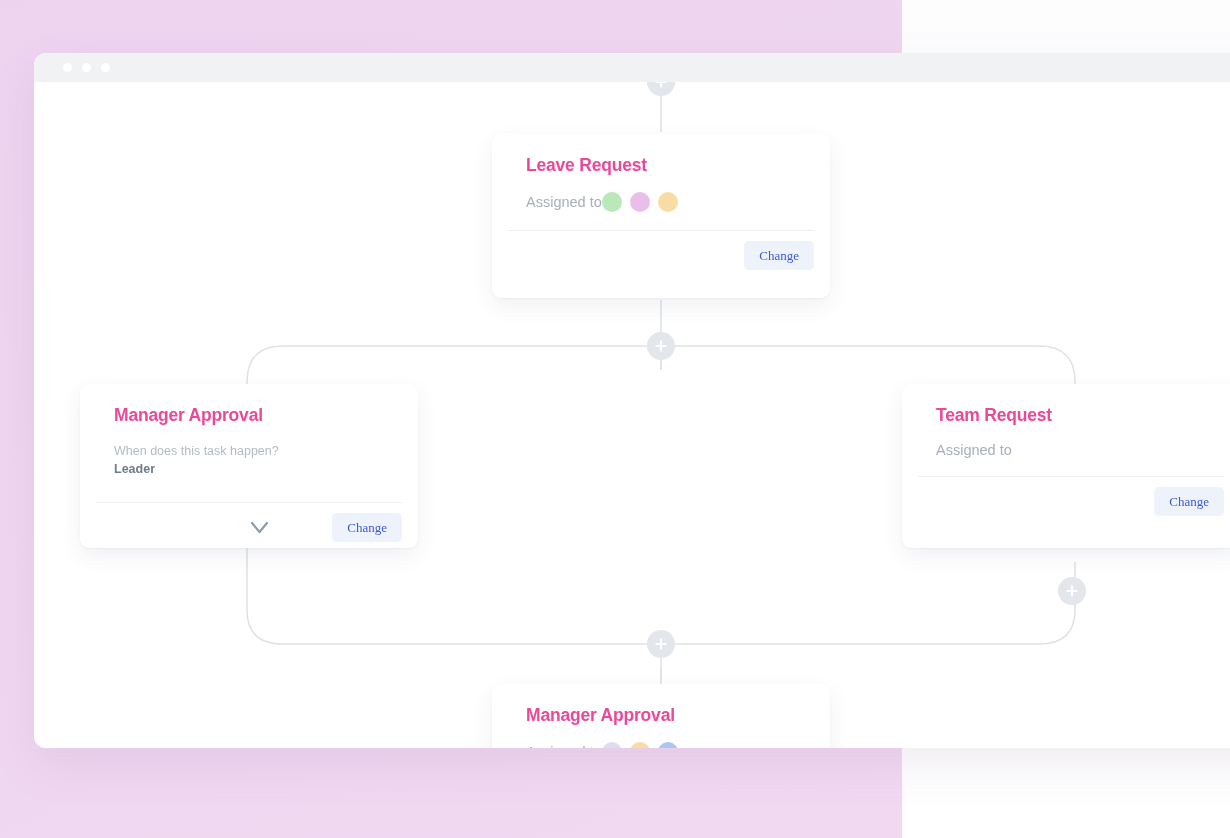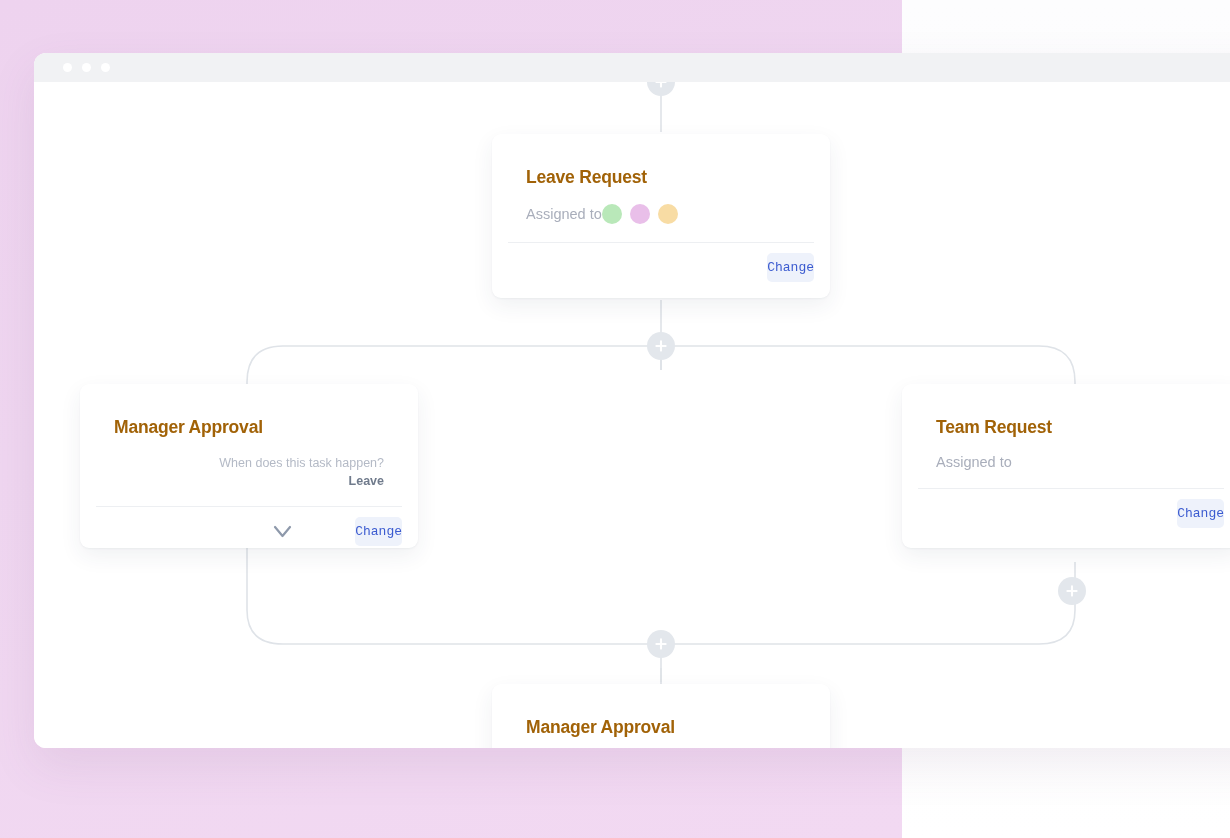--- a/index.html
+++ b/index.html
@@ -111,23 +111,23 @@
                 0 8px 22px rgba(40, 50, 80, 0.07);
     z-index: 5;
     box-sizing: border-box;
   }
   .card-body {
     padding: 21px 34px 0 34px;
   }
   .card-title {
     font-size: 17.5px;
     font-weight: bold;
-    color: #a16207;
+    color: #ec4899;
     letter-spacing: -0.2px;
-    margin: 12px 0 16px 0;
+    margin: 0 0 16px 0;
     white-space: nowrap;
   }
   .assigned-row {
     display: flex;
     align-items: center;
     margin-bottom: 18px;
   }
   .assigned-label {
     font-size: 14.5px;
     color: #a9aebb;
@@ -135,22 +135,21 @@
   .avatars {
     display: flex;
     gap: 8px;
   }
   .avatar {
     width: 20px;
     height: 20px;
     border-radius: 50%;
   }
   .question-block {
-    margin-bottom: 16px;
-    text-align: right;
+    margin-bottom: 24px;
   }
   .question-text {
     font-size: 12.5px;
     color: #b4bac6;
     line-height: 1.45;
   }
   .answer-text {
     font-size: 12.5px;
     color: #707b8c;
     font-weight: bold;
@@ -176,22 +175,22 @@
     width: 26px;
     height: 26px;
     margin-right: 46px;
   }
   .change-btn {
     background: #eef2fb;
     color: #3b5bd0;
     font-size: 13px;
     border: none;
     border-radius: 5px;
-    padding: 8px 0;
-    font-family: Liberation Mono, monospace;
+    padding: 8px 15px;
+    font-family: Liberation Serif, serif;
     cursor: pointer;
     line-height: 1;
   }
 </style>
 </head>
 <body>
 
 <div id="page-root">
 
   <div class="backdrop-pink"></div>
@@ -266,21 +265,21 @@
         <div class="card-footer">
           <button class="change-btn">Change</button>
         </div>
       </div>
 
       <div class="card" style="left:46px; top:302px; width:338px; height:164px;">
         <div class="card-body">
           <div class="card-title">Manager Approval</div>
           <div class="question-block">
             <div class="question-text">When does this task happen?</div>
-            <div class="answer-text">Leave</div>
+            <div class="answer-text">Leader</div>
           </div>
         </div>
         <div class="card-divider"></div>
         <div class="card-footer">
           <span class="chevron-btn">
             <svg width="19" height="13" viewBox="0 0 19 13">
               <path d="M2 2 L9.5 11 L17 2" fill="none" stroke="#8e99ab" stroke-width="2.2" stroke-linecap="round" stroke-linejoin="round"></path>
             </svg>
           </span>
           <button class="change-btn">Change</button>

